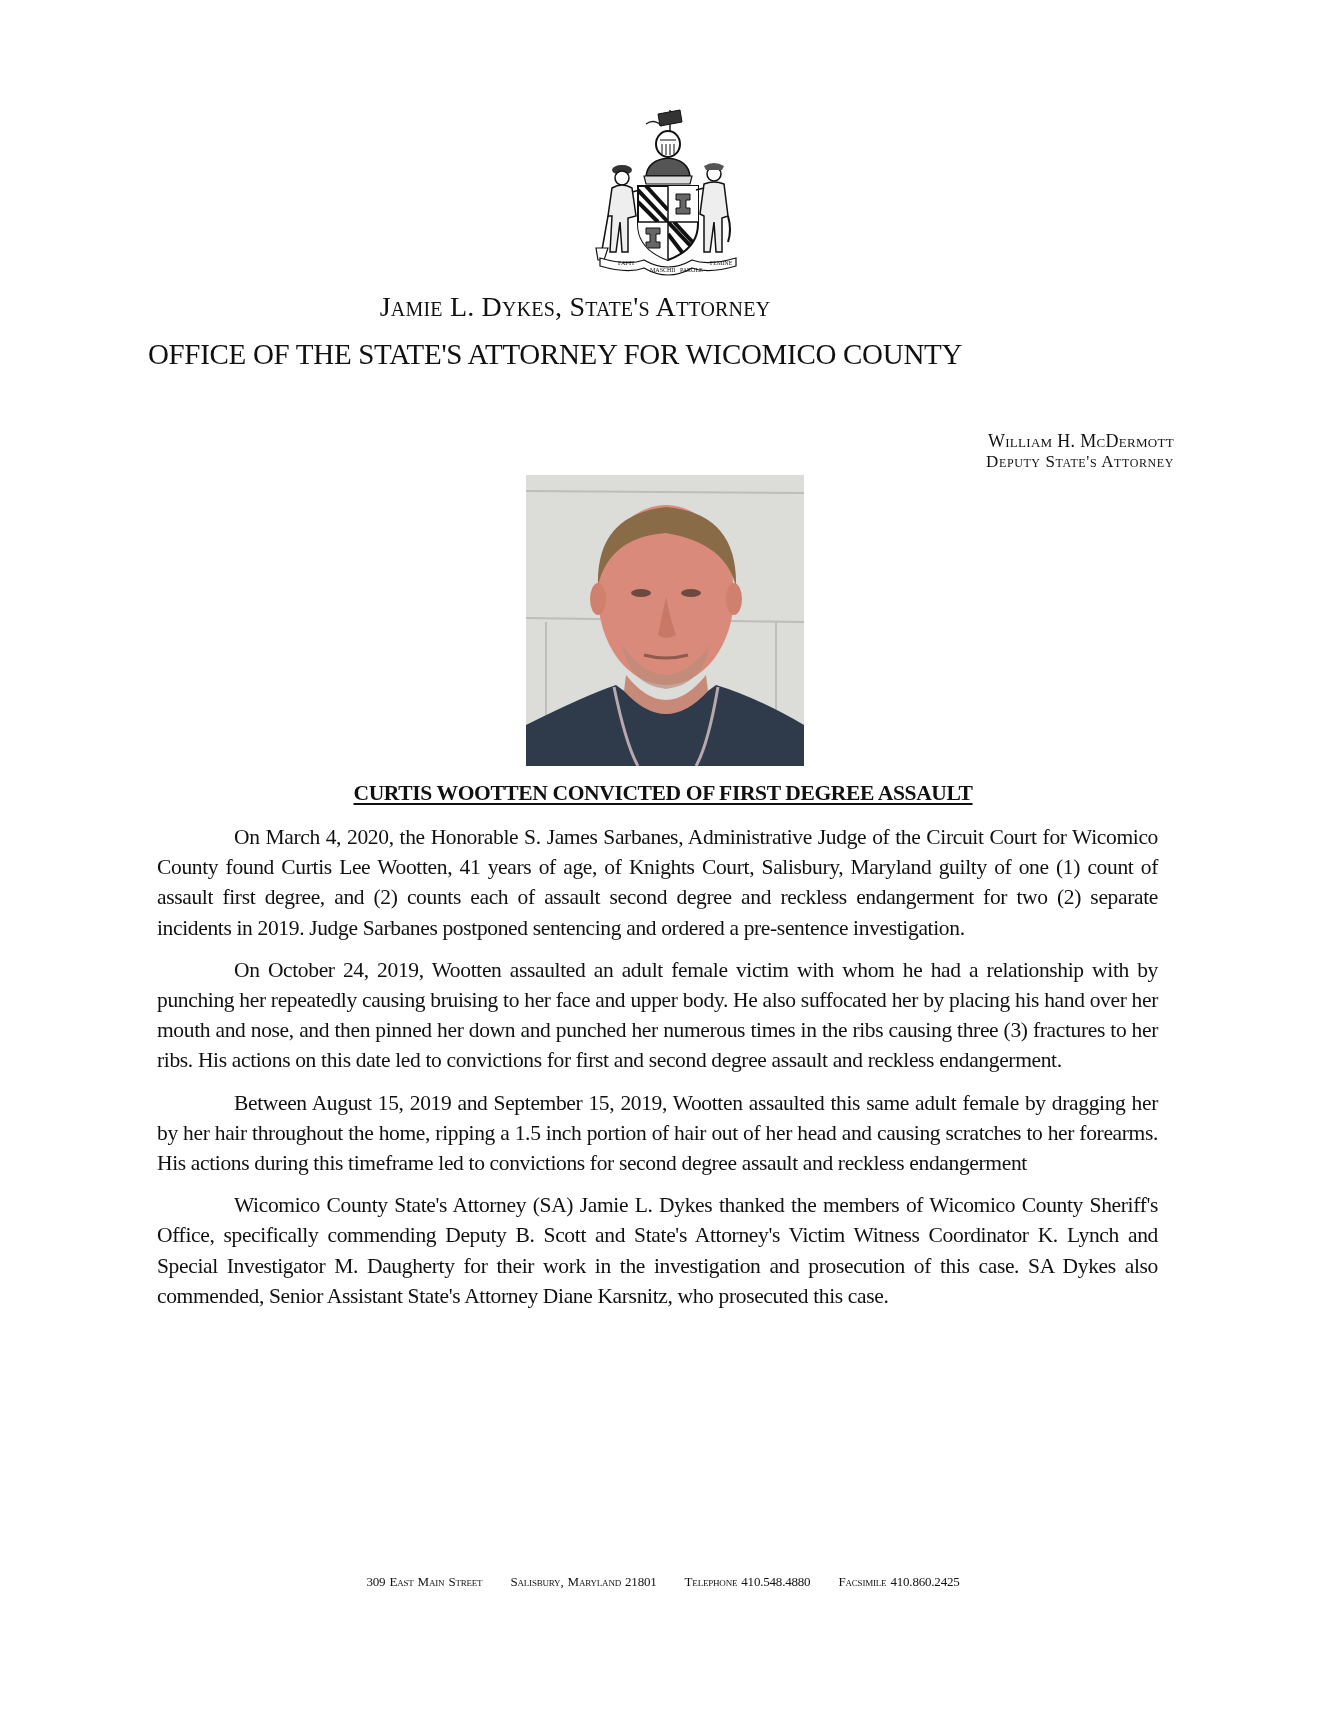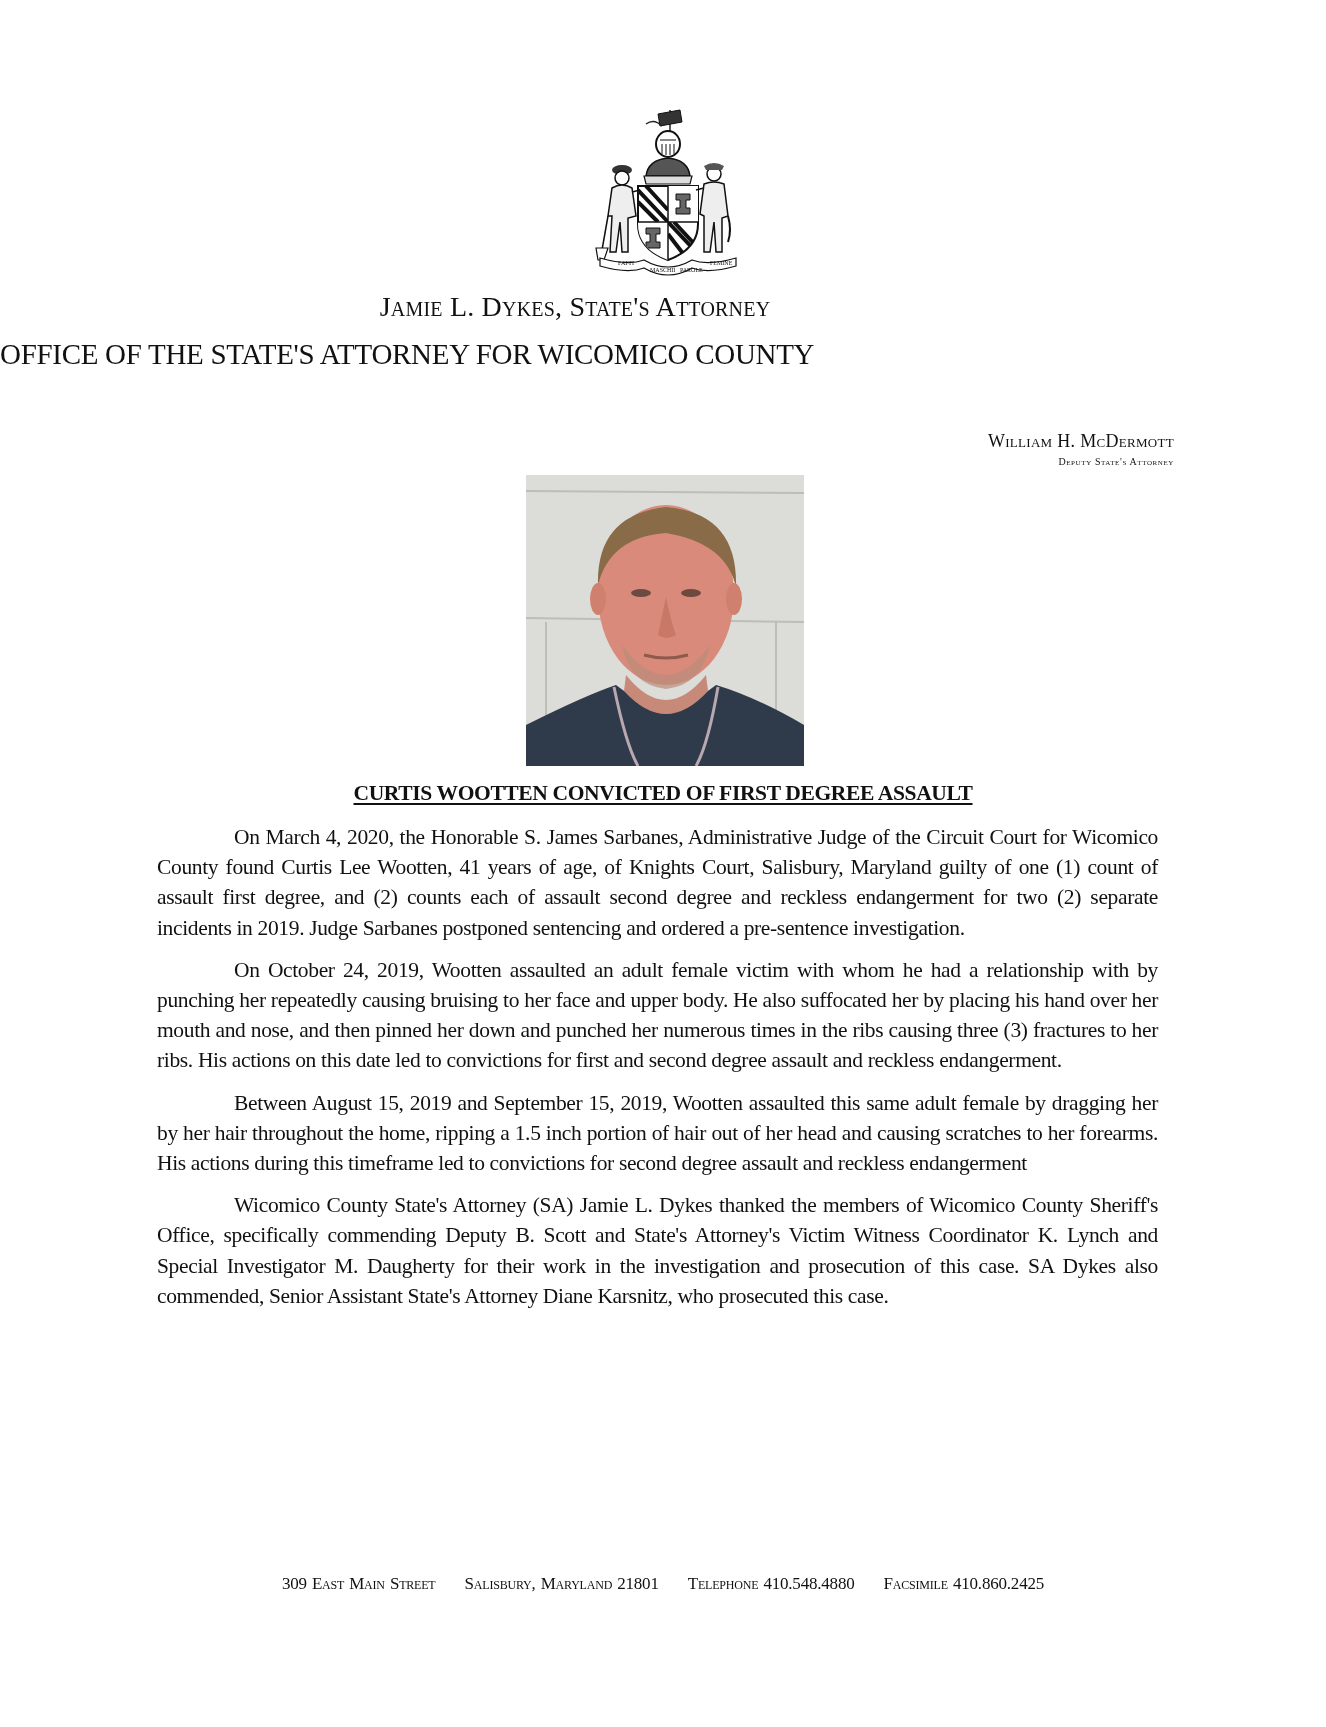--- a/index.html
+++ b/index.html
@@ -1,27 +1,27 @@
 <!DOCTYPE html>
 <html><head>
 <meta charset="utf-8">
 <style>
   html, body { margin: 0; padding: 0; background: #ffffff; }
   body { width: 1326px; height: 1727px; position: relative; overflow: hidden; font-family: "Liberation Serif", "DejaVu Serif", serif; color: #111; }
   .seal { position: absolute; left: 588px; top: 104px; width: 158px; height: 172px; }
   .hdr1 { position: absolute; left: 0; width: 1150px; top: 290px; text-align: center; font-size: 28px; letter-spacing: 0.2px; font-variant: small-caps; line-height: 34px; }
-  .hdr2 { position: absolute; left: 0; width: 1110px; top: 336px; text-align: left; font-size: 29px; line-height: 36px; letter-spacing: -0.3px; }
+  .hdr2 { position: absolute; left: 0; width: 1110px; top: 336px; text-align: center; font-size: 29px; line-height: 36px; letter-spacing: -0.3px; }
   .deputy { position: absolute; right: 152px; top: 430px; text-align: right; margin-left: 36px; }
   .deputy .name { font-size: 18px; font-variant: small-caps; letter-spacing: 0.3px; line-height: 22px; }
-  .deputy .role { font-size: 10px; font-variant: small-caps; letter-spacing: 0.6px; line-height: 20px; }
+  .deputy .role { font-size: 17px; font-variant: small-caps; letter-spacing: 0.6px; line-height: 20px; }
   .photo { position: absolute; left: 526px; top: 475px; width: 278px; height: 291px; overflow: hidden; background: #dcdcd9; }
   .title { position: absolute; left: 0; width: 1326px; top: 780px; text-align: center; font-size: 22px; font-weight: bold; text-decoration: underline; text-underline-offset: 3px; letter-spacing: -0.4px; transform: scaleX(0.98); }
   .body { position: absolute; left: 157px; width: 1017px; top: 822px; font-size: 21.5px; line-height: 30.2px; letter-spacing: -0.35px; }
   .body p { margin: 0 16px 12px 0; text-indent: 77px; text-align: justify; text-align-last: left; }
-  .footer { position: absolute; left: 0; width: 1326px; top: 1574px; text-align: center; font-size: 17px; font-variant: small-caps; letter-spacing: -0.2px; word-spacing: 1px; }
+  .footer { position: absolute; left: 0; width: 1326px; top: 1574px; text-align: center; font-size: 13px; font-variant: small-caps; letter-spacing: -0.2px; word-spacing: 1px; }
   .footer span { margin: 0 12px; }
 </style>
 </head>
 <body>
 
 <div class="seal">
   <svg width="158" height="172" viewBox="0 0 158 172" xmlns="http://www.w3.org/2000/svg">
 
     <line x1="82" y1="6" x2="82" y2="28" stroke="#222" stroke-width="1.5"></line>
     <path d="M70 10 L92 6 L94 18 L72 22 Z" fill="#333" stroke="#111" stroke-width="1"></path>

